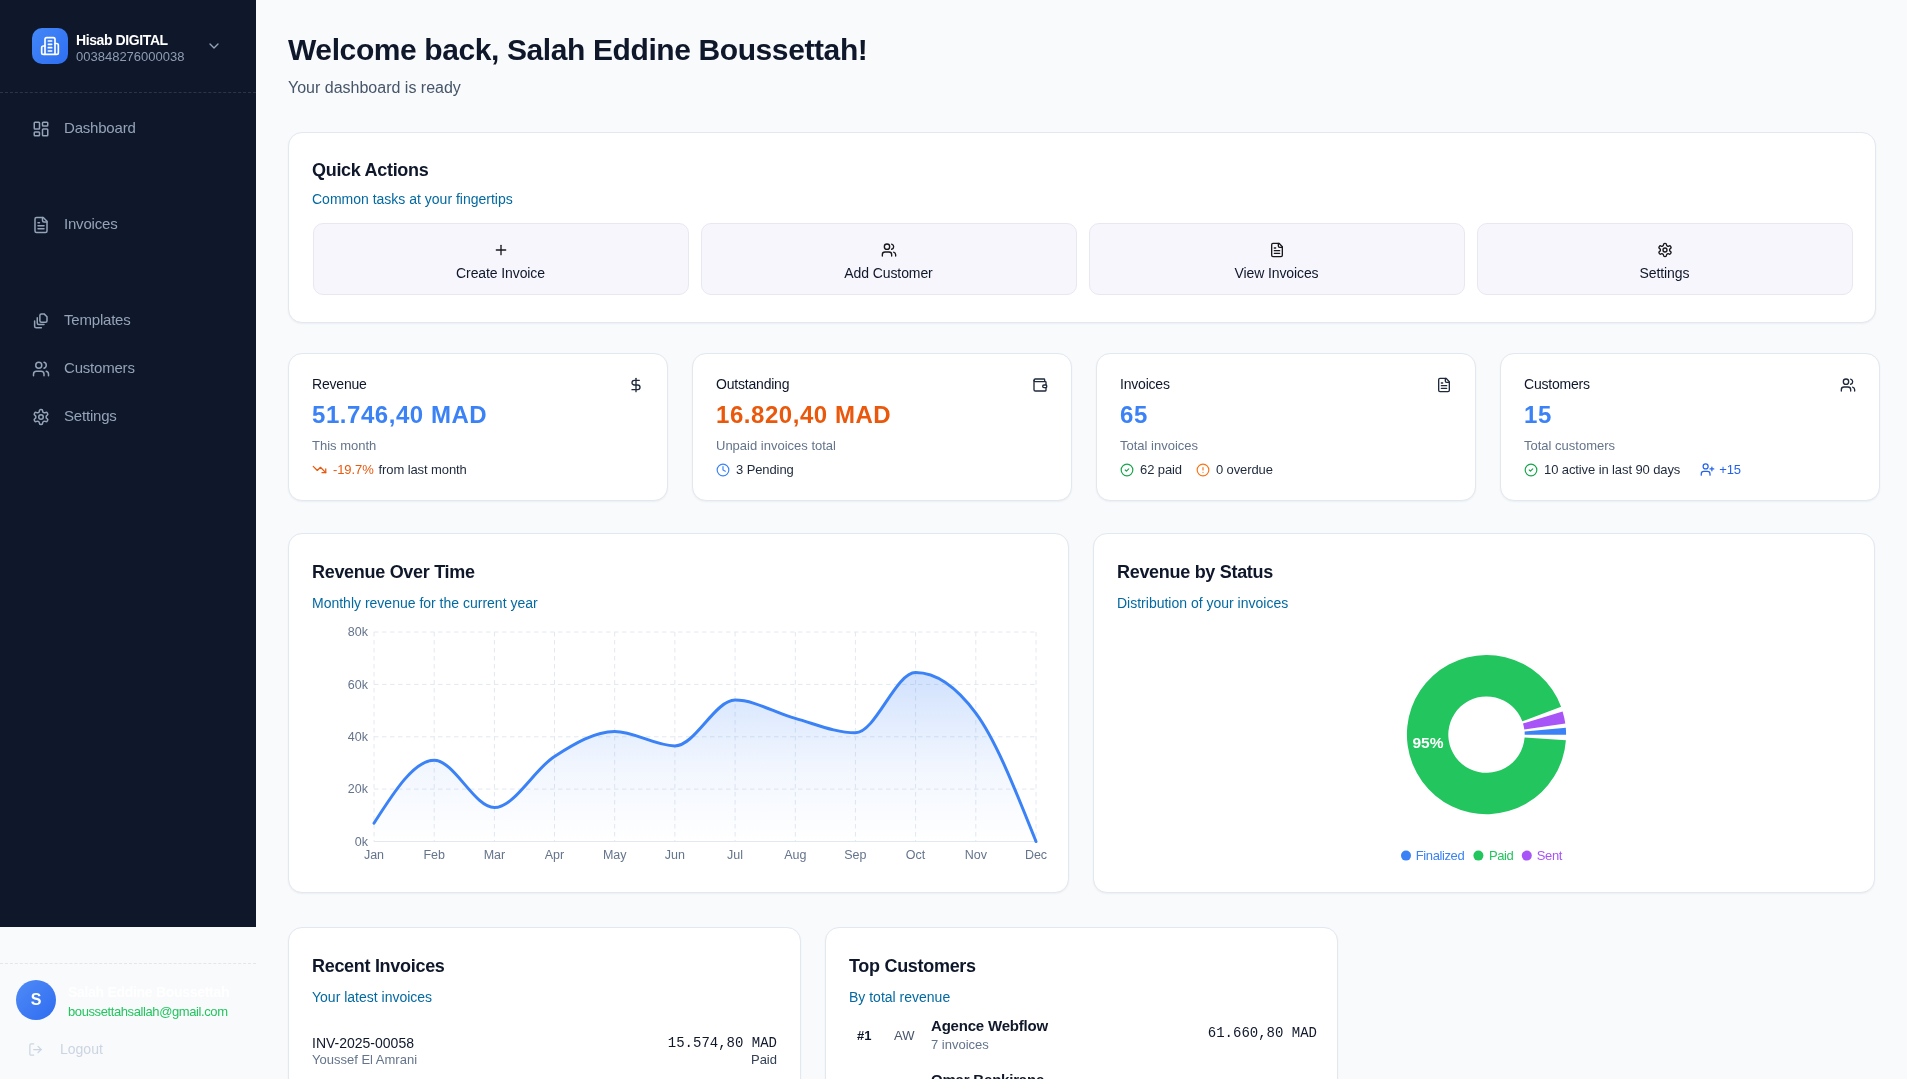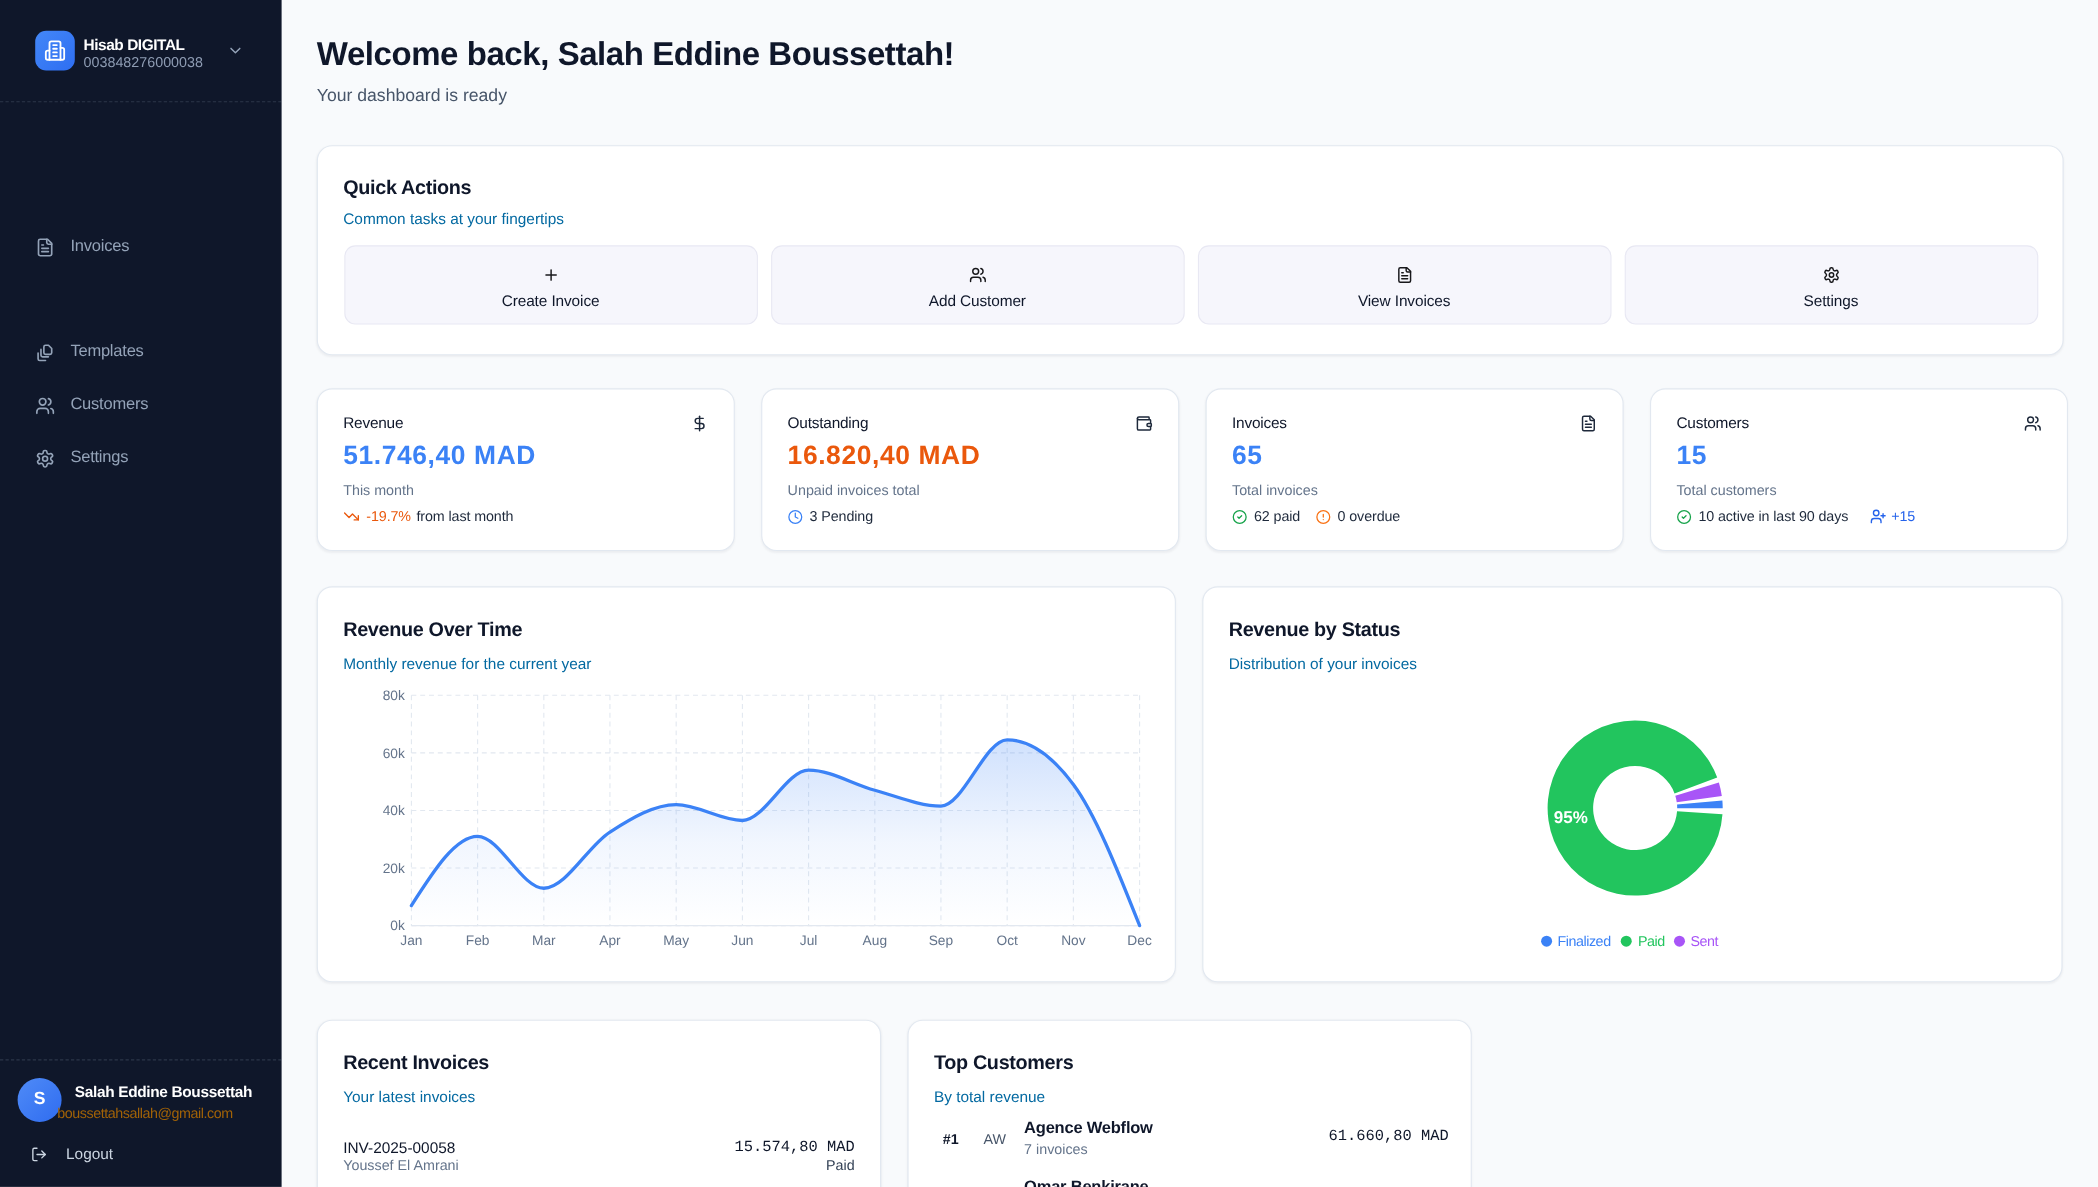--- a/index.html
+++ b/index.html
@@ -2,21 +2,21 @@
 <html lang="en"><head><meta charset="utf-8">
 <style>
 *{margin:0;padding:0;box-sizing:border-box}
 html,body{width:1907px;height:1079px;overflow:hidden;background:#f8fafc;font-family:"Liberation Sans",sans-serif;-webkit-font-smoothing:antialiased}
 .abs{position:absolute}
 .card{position:absolute;background:#fff;border:1px solid #e2e8f0;border-radius:14px;box-shadow:0 1px 2px rgba(15,23,42,.05)}
 .t18{font-size:18px;font-weight:700;color:#0f172a;letter-spacing:-.3px}
 .sub14{font-size:14px;color:#0369a1}
 svg.ic{display:block}
 
-#sb{position:absolute;left:0;top:0;width:256px;height:1079px;background:#0f172a}
+#sb{position:absolute;left:0;top:0;width:256px;height:927px;background:#0f172a}
 #sb .org{position:absolute;left:32px;top:28px;width:36px;height:36px;border-radius:10px;background:linear-gradient(135deg,#4387f7,#2e6ef2);display:flex;align-items:center;justify-content:center}
 .navitem{position:absolute;left:0;width:256px;height:48px;color:#94a3b8;font-size:15px;letter-spacing:-.2px}
 .navitem span{position:absolute;left:64px;top:14px}
 .navitem svg{position:absolute;left:32px;top:15px}
 .dash{border-top:1px dashed rgba(148,163,184,.22)}
 .qabtn{position:absolute;top:223px;width:376px;height:72px;background:#f6f6fc;border:1px solid #e8e8f3;border-radius:10px;text-align:center;font-size:14px;color:#0f172a;letter-spacing:-.1px}
 .slab{font-size:14px;font-weight:500;color:#0f172a;letter-spacing:-.2px;line-height:14px}
 .sval{font-size:24px;font-weight:700;color:#3b82f6;letter-spacing:.55px;line-height:24px}
 .smut{font-size:13px;color:#64748b;line-height:14px}
 .srow{display:flex;align-items:center;gap:6px;font-size:13px;color:#1e293b;line-height:15px;letter-spacing:-.1px}
@@ -34,20 +34,29 @@
         <path d="M10 18h4"></path>
       </svg>
   </div>
   <div class="abs" style="left:76px;top:30.5px;font-size:14px;font-weight:700;color:#fff;letter-spacing:-.4px;line-height:18px">Hisab DIGITAL</div>
   <div class="abs" style="left:76px;top:48.5px;font-size:13px;color:#8e9cb3;line-height:16px">003848276000038</div>
   <svg class="ic abs" style="left:206px;top:38px" width="16" height="16" viewBox="0 0 24 24" fill="none" stroke="#94a3b8" stroke-width="2" stroke-linecap="round" stroke-linejoin="round">
       <path d="m6 9 6 6 6-6"></path>
     </svg>
   <div class="abs dash" style="left:0;top:92px;width:256px;height:0"></div>
 
+  <div class="navitem" style="top:105px">
+      <svg class="ic" width="18" height="18" viewBox="0 0 24 24" fill="none" stroke="#94a3b8" stroke-width="2" stroke-linecap="round" stroke-linejoin="round">
+        <rect width="7" height="9" x="3" y="3" rx="1"></rect>
+        <rect width="7" height="5" x="14" y="3" rx="1"></rect>
+        <rect width="7" height="9" x="14" y="12" rx="1"></rect>
+        <rect width="7" height="5" x="3" y="16" rx="1"></rect>
+      </svg>
+      <span>Dashboard</span>
+    </div>
   <div class="navitem" style="top:201px">
       <svg class="ic" width="18" height="18" viewBox="0 0 24 24" fill="none" stroke="#94a3b8" stroke-width="2" stroke-linecap="round" stroke-linejoin="round">
         <path d="M15 2H6a2 2 0 0 0-2 2v16a2 2 0 0 0 2 2h12a2 2 0 0 0 2-2V7Z"></path>
         <path d="M14 2v4a2 2 0 0 0 2 2h4"></path>
         <path d="M16 13H8"></path>
         <path d="M16 17H8"></path>
         <path d="M10 9H8"></path>
       </svg>
       <span>Invoices</span>
     </div>
@@ -72,21 +81,21 @@
       <svg class="ic" width="18" height="18" viewBox="0 0 24 24" fill="none" stroke="#94a3b8" stroke-width="2" stroke-linecap="round" stroke-linejoin="round">
         <path d="M12.22 2h-.44a2 2 0 0 0-2 2v.18a2 2 0 0 1-1 1.73l-.43.25a2 2 0 0 1-2 0l-.15-.08a2 2 0 0 0-2.73.73l-.22.38a2 2 0 0 0 .73 2.73l.15.1a2 2 0 0 1 1 1.72v.51a2 2 0 0 1-1 1.74l-.15.09a2 2 0 0 0-.73 2.73l.22.38a2 2 0 0 0 2.73.73l.15-.08a2 2 0 0 1 2 0l.43.25a2 2 0 0 1 1 1.73V20a2 2 0 0 0 2 2h.44a2 2 0 0 0 2-2v-.18a2 2 0 0 1 1-1.73l.43-.25a2 2 0 0 1 2 0l.15.08a2 2 0 0 0 2.73-.73l.22-.39a2 2 0 0 0-.73-2.73l-.15-.08a2 2 0 0 1-1-1.74v-.5a2 2 0 0 1 1-1.74l.15-.09a2 2 0 0 0 .73-2.73l-.22-.38a2 2 0 0 0-2.73-.73l-.15.08a2 2 0 0 1-2 0l-.43-.25a2 2 0 0 1-1-1.73V4a2 2 0 0 0-2-2z"></path>
         <circle cx="12" cy="12" r="3"></circle>
       </svg>
       <span>Settings</span>
     </div>
 
   <div class="abs dash" style="left:0;top:963px;width:256px;height:0"></div>
   <div class="abs" style="left:16px;top:980px;width:40px;height:40px;border-radius:50%;background:linear-gradient(135deg,#4f8bf7,#2f6cf0);text-align:center;line-height:40px;color:#fff;font-size:16px;font-weight:700">S</div>
   <div class="abs" style="left:68px;top:983px;font-size:14px;font-weight:700;color:#fff;letter-spacing:-.3px;line-height:18px">Salah Eddine Boussettah</div>
-  <div class="abs" style="left:52px;top:1004px;font-size:13px;color:#a16207;letter-spacing:-.4px;line-height:16px">boussettahsallah@gmail.com</div>
+  <div class="abs" style="left:68px;top:1004px;font-size:13px;color:#22c55e;letter-spacing:-.4px;line-height:16px">boussettahsallah@gmail.com</div>
   <svg class="ic abs" style="left:28px;top:1042px" width="15" height="15" viewBox="0 0 24 24" fill="none" stroke="#cbd5e1" stroke-width="2" stroke-linecap="round" stroke-linejoin="round">
       <path d="M9 21H5a2 2 0 0 1-2-2V5a2 2 0 0 1 2-2h4"></path>
       <path d="m16 17 5-5-5-5"></path>
       <path d="M21 12H9"></path>
     </svg>
   <div class="abs" style="left:60px;top:1042px;font-size:14px;color:#cbd5e1;line-height:15px">Logout</div>
 </div>
 
 <div class="abs" style="left:288px;top:35px;font-size:30px;font-weight:700;color:#0f172a;letter-spacing:-.4px;line-height:30px">Welcome back, Salah Eddine Boussettah!</div>
 <div class="abs" style="left:288px;top:78px;font-size:16px;color:#475569;line-height:20px">Your dashboard is ready</div>

